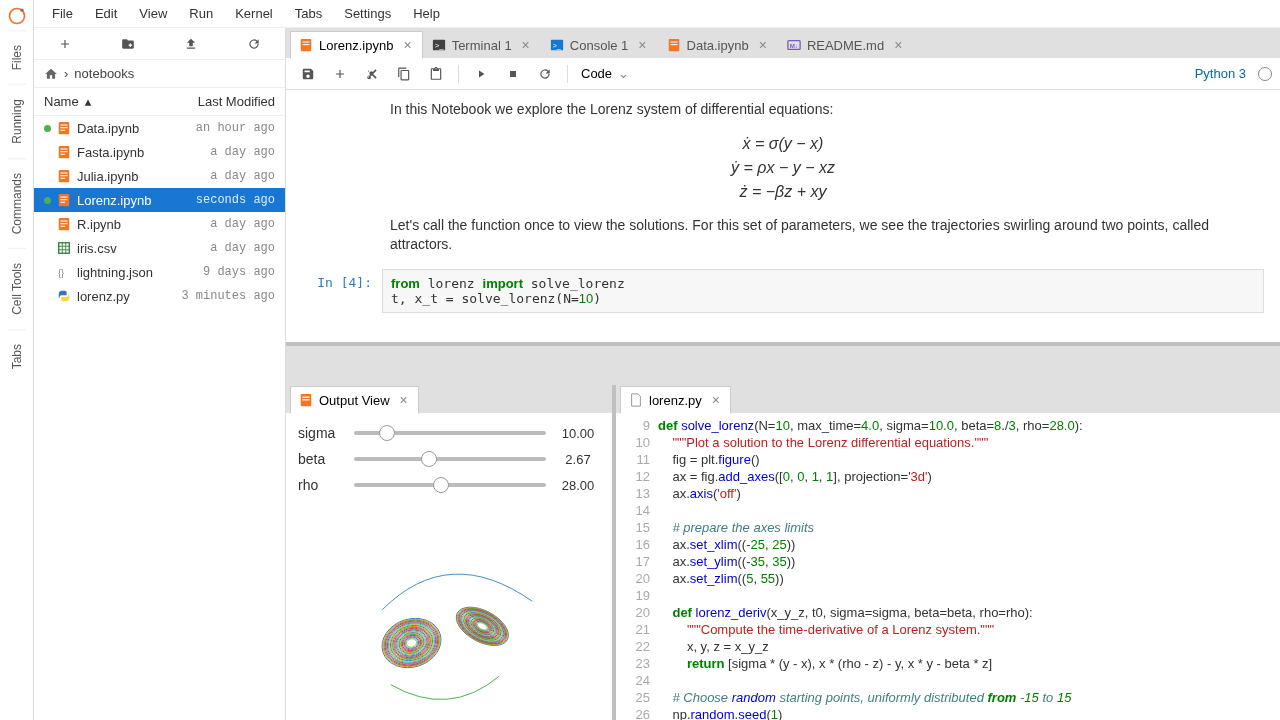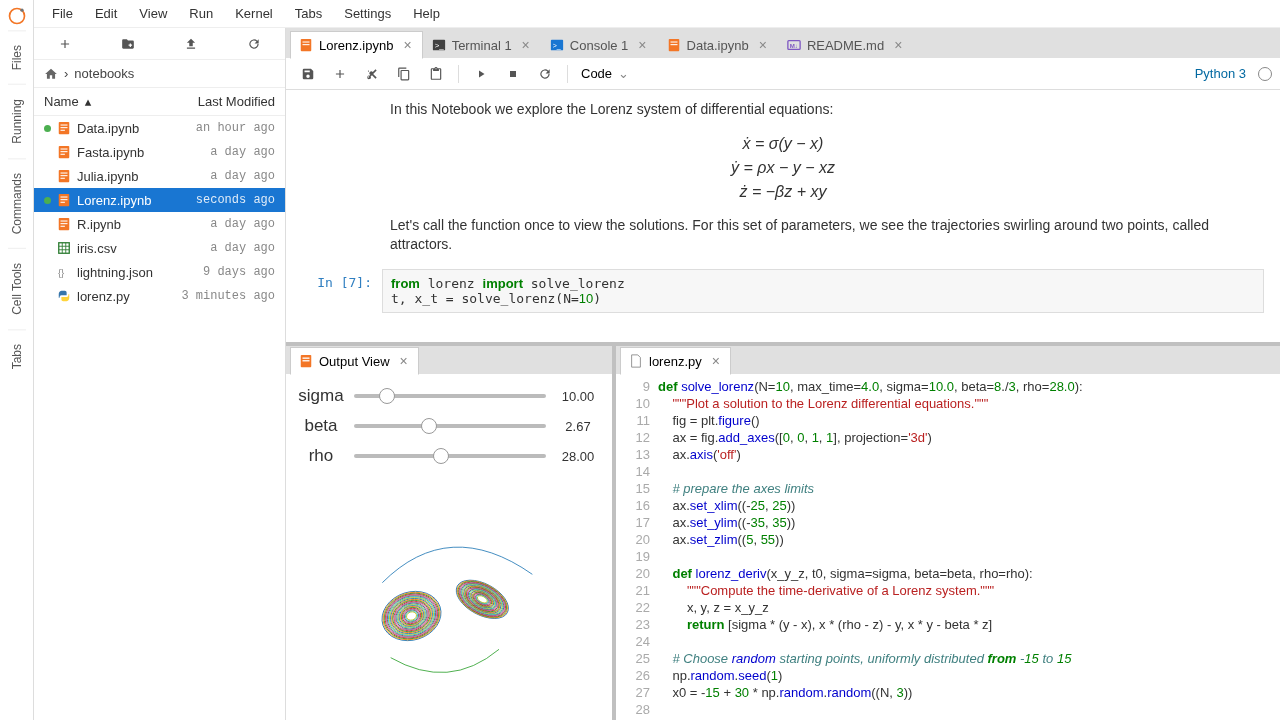--- a/index.html
+++ b/index.html
@@ -44,27 +44,27 @@
 .nbtoolbar .kerncircle { width: 14px; height: 14px; border: 1.5px solid #888; border-radius: 50%; }
 .notebook { flex: 1; overflow: auto; background: #fff; padding: 10px 16px 4px 16px; }
 .nbtext { margin-left: 88px; margin-right: 20px; color: #333; font-size: 14px; line-height: 1.4; }
 .nbmath { text-align: center; margin: 12px 0; font-family: "Times New Roman", serif; font-style: italic; font-size: 16px; line-height: 1.5; }
 .nbcell { display: flex; margin-top: 14px; }
 .nbcell .prompt { width: 80px; text-align: right; padding-right: 10px; color: #307fc1; font-family: Menlo, monospace; font-size: 13px; padding-top: 6px; }
 .nbcell .cellbody { flex: 1; border: 1px solid #ddd; padding: 6px 8px; font-family: Menlo, Consolas, monospace; font-size: 13px; background: #f7f7f7; white-space: pre; overflow: hidden; }
 .kw { color: #008000; font-weight: bold; }
 .num { color: #008000; }
 .bottompanels { display: flex; height: 378px; border-top: 4px solid #c0c0c0; }
-.panel { display: flex; flex-direction: column; background: #fff; }
+.panel { display: flex; flex-direction: column; background: #fff; margin-top: 39px; }
 .panel.left { width: 330px; border-right: 4px solid #c0c0c0; }
 .panel.right { flex: 1; }
 .paneltabbar { display: flex; background: #e0e0e0; height: 28px; align-items: flex-end; padding-left: 4px; padding-top:4px;}
 .panelcontent { flex: 1; overflow: auto; background: #fff; padding: 12px; }
 .slider-row { display: flex; align-items: center; gap: 10px; margin-bottom: 10px; }
-.slider-row .slabel { width: 46px; text-align: center; font-size: 17px; color: #333; }
+.slider-row .slabel { width: 46px; text-align: left; font-size: 14px; color: #333; }
 .slider-row input[type=range] { flex: 1; -webkit-appearance: none; height: 4px; background: #bbb; border-radius: 2px; }
 .slider-row input[type=range]::-webkit-slider-thumb { -webkit-appearance: none; width: 16px; height: 16px; background: #fff; border: 1px solid #999; border-radius: 50%; }
 .slider-row .sval { width: 44px; text-align: center; font-size: 13px; }
 .lorenzimg { width: 250px; height: 210px; margin: 20px auto 0; display: block; }
 .editor { display: flex; font-family: Menlo, Consolas, monospace; font-size: 13px; }
 .gutter { width: 42px; text-align: right; padding-right: 8px; color: #aaa; background: #fff; user-select: none; }
 .gutter div { height: 17px; line-height: 17px; }
 .code { flex: 1; white-space: pre; line-height: 17px; color: #333; }
 .code .kw { color: #008000; font-weight: bold; }
 .code .fn { color: #0000cd; }
@@ -340,21 +340,21 @@
         </div>
         <div class="notebook">
           <div class="nbtext">In this Notebook we explore the Lorenz system of differential equations:</div>
           <div class="nbmath">
             <div>ẋ = σ(y − x)</div>
             <div>ẏ = ρx − y − xz</div>
             <div>ż = −βz + xy</div>
           </div>
           <div class="nbtext">Let's call the function once to view the solutions. For this set of parameters, we see the trajectories swirling around two points, called attractors.</div>
           <div class="nbcell">
-            <div class="prompt">In [7]:</div>
+            <div class="prompt">In [4]:</div>
             <div class="cellbody"><span class="kw">from</span> lorenz <span class="kw">import</span> solve_lorenz
 t, x_t = solve_lorenz(N=<span class="num">10</span>)</div>
           </div>
         </div>
         <div class="bottompanels">
           <div class="panel left">
             <div class="paneltabbar">
               <div class="tab active">
                 <svg class="ticon" viewBox="0 0 16 16">
                     <rect x="2" y="1" width="12" height="14" rx="1" fill="#f37626"></rect>

